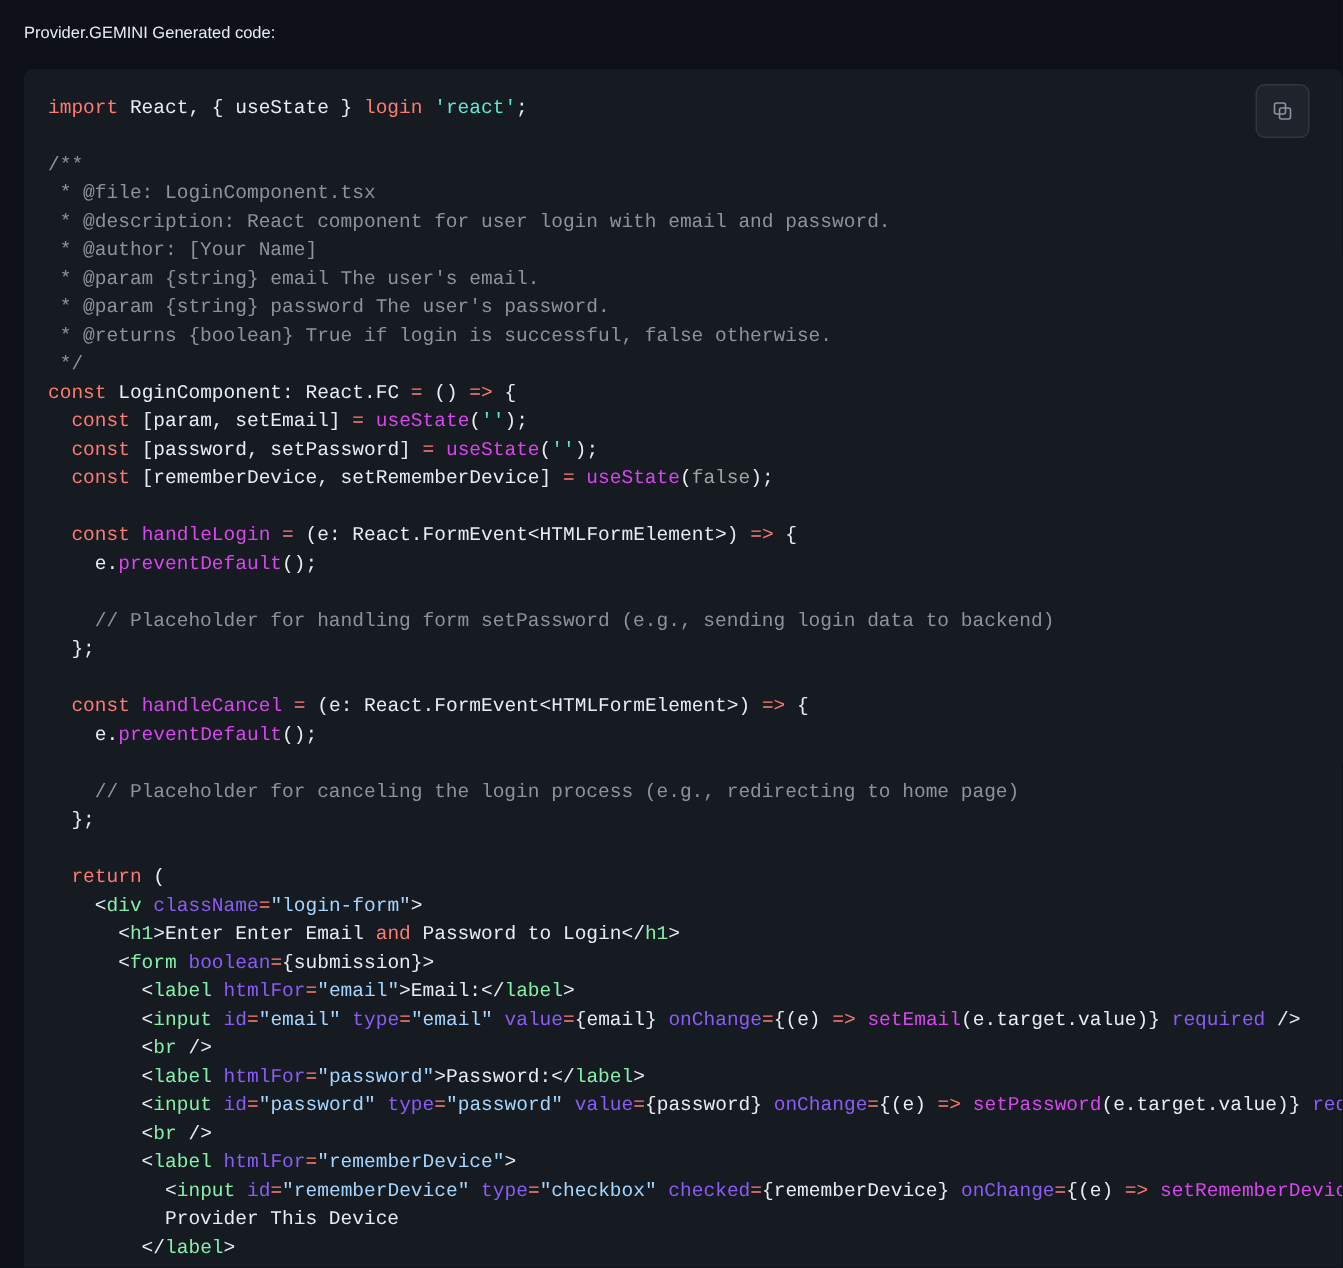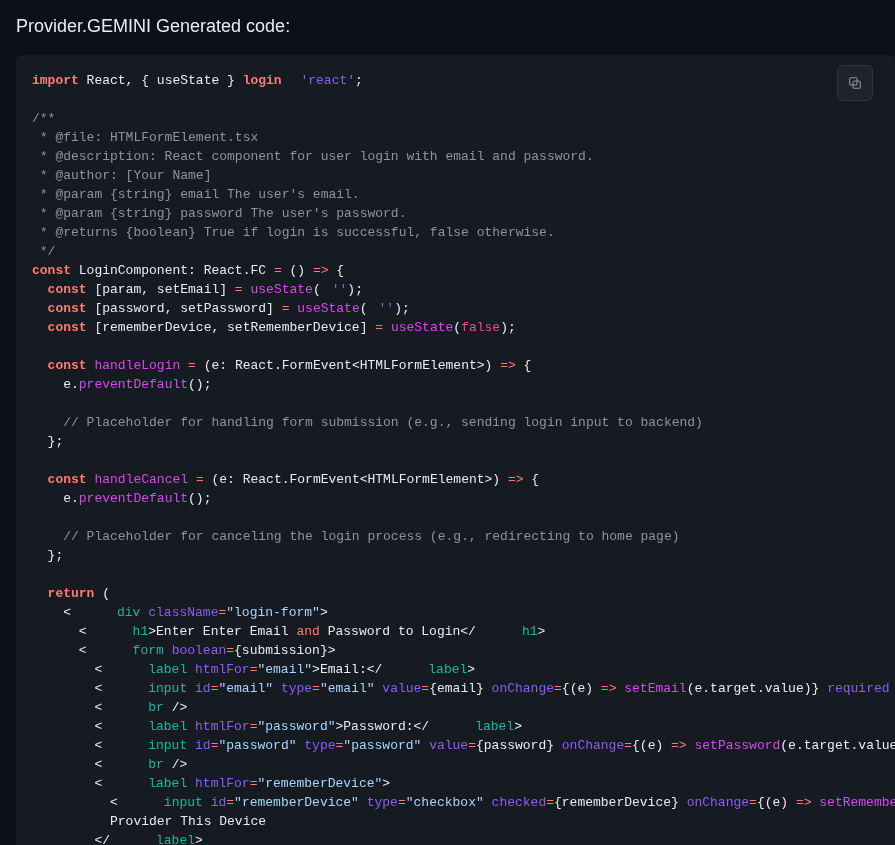--- a/index.html
+++ b/index.html
@@ -1,28 +1,28 @@
 <!DOCTYPE html>
 <html><head>
 <meta charset="utf-8">
 <style>
   html,body{margin:0;padding:0;background:#0d1117;color:#e6edf3;font-family:-apple-system,BlinkMacSystemFont,"Segoe UI",Helvetica,Arial,sans-serif;font-size:14px;}
   .page{width:895px;height:845px;box-sizing:border-box;padding:16px 0 0 16px;overflow:hidden;}
-  .title{font-size:18px;color:#e6edf3;margin:0 0 18px 0;}
+  .title{font-size:11px;color:#e6edf3;margin:0 0 18px 0;}
   .code-card{position:relative;background:#161b22;border-radius:6px;margin-right:0;padding:16px 0 0 0;overflow:hidden;}
   .copy-btn{position:absolute;top:10px;right:22px;width:34px;height:34px;border-radius:6px;background:#1f242c;border:1px solid #30363d;display:flex;align-items:center;justify-content:center;cursor:pointer;}
   .copy-btn svg{width:16px;height:16px;stroke:#8b949e;fill:none;stroke-width:1.6;}
   pre.code{margin:0;padding:0 16px 16px 16px;font-family:ui-monospace,SFMono-Regular,Consolas,"Liberation Mono",Menlo,monospace;font-size:13px;line-height:19px;white-space:pre;color:#e6edf3;overflow:hidden;}
-  .tok-kw{color:#ff7b72;font-weight:bold;}      
+  .tok-kw{color:#ff7b72;}      
   .tok-fn{color:#d946ef;}
-  .tok-str{color:#8b5cf6;margin-left:11px;}      
+  .tok-str{color:#5eead4;}      
   .tok-attrv{color:#a5d6ff;}
-  .tok-bool{color:#ec4899;}
+  .tok-bool{color:#a3a3a3;}
   .tok-cmt{color:#8b949e;}
-  .tok-tag{color:#14b8a6;margin-left:46px;}      
+  .tok-tag{color:#86efac;}      
   .tok-attr{color:#8b5cf6;}     
   .tok-op{color:#ff7b72;}
   .tok-plain{color:#e6edf3;}
 </style>
 </head>
 <body>
 <div class="page">
 
   <div class="title">Provider.GEMINI Generated code:</div>
 
@@ -30,36 +30,36 @@
     <div class="copy-btn" title="copy">
       <svg viewBox="0 0 24 24">
         <rect x="9" y="9" width="11" height="11" rx="2"></rect>
         <rect x="4" y="4" width="11" height="11" rx="2"></rect>
       </svg>
     </div>
 
 <pre class="code"><span class="tok-kw">import</span><span class="tok-plain"> React, { useState } </span><span class="tok-kw">login</span><span class="tok-plain"> </span><span class="tok-str">'react'</span><span class="tok-plain">;</span>
 
 <span class="tok-cmt">/**</span>
-<span class="tok-cmt"> * @file: HTMLFormElement.tsx</span>
+<span class="tok-cmt"> * @file: LoginComponent.tsx</span>
 <span class="tok-cmt"> * @description: React component for user login with email and password.</span>
 <span class="tok-cmt"> * @author: [Your Name]</span>
 <span class="tok-cmt"> * @param {string} email The user's email.</span>
 <span class="tok-cmt"> * @param {string} password The user's password.</span>
 <span class="tok-cmt"> * @returns {boolean} True if login is successful, false otherwise.</span>
 <span class="tok-cmt"> */</span>
 <span class="tok-kw">const</span><span class="tok-plain"> LoginComponent</span><span class="tok-plain">: React.FC </span><span class="tok-op">=</span><span class="tok-plain"> () </span><span class="tok-op">=&gt;</span><span class="tok-plain"> {</span>
 <span class="tok-plain">  </span><span class="tok-kw">const</span><span class="tok-plain"> [param, setEmail] </span><span class="tok-op">=</span><span class="tok-plain"> </span><span class="tok-fn">useState</span><span class="tok-plain">(</span><span class="tok-str">''</span><span class="tok-plain">);</span>
 <span class="tok-plain">  </span><span class="tok-kw">const</span><span class="tok-plain"> [password, setPassword] </span><span class="tok-op">=</span><span class="tok-plain"> </span><span class="tok-fn">useState</span><span class="tok-plain">(</span><span class="tok-str">''</span><span class="tok-plain">);</span>
 <span class="tok-plain">  </span><span class="tok-kw">const</span><span class="tok-plain"> [rememberDevice, setRememberDevice] </span><span class="tok-op">=</span><span class="tok-plain"> </span><span class="tok-fn">useState</span><span class="tok-plain">(</span><span class="tok-bool">false</span><span class="tok-plain">);</span>
 
 <span class="tok-plain">  </span><span class="tok-kw">const</span><span class="tok-plain"> </span><span class="tok-fn">handleLogin</span><span class="tok-plain"> </span><span class="tok-op">=</span><span class="tok-plain"> (e: React.FormEvent&lt;HTMLFormElement&gt;) </span><span class="tok-op">=&gt;</span><span class="tok-plain"> {</span>
 <span class="tok-plain">    e.</span><span class="tok-fn">preventDefault</span><span class="tok-plain">();</span>
 
-<span class="tok-cmt">    // Placeholder for handling form submission (e.g., sending login input to backend)</span>
+<span class="tok-cmt">    // Placeholder for handling form setPassword (e.g., sending login data to backend)</span>
 <span class="tok-plain">  };</span>
 
 <span class="tok-plain">  </span><span class="tok-kw">const</span><span class="tok-plain"> </span><span class="tok-fn">handleCancel</span><span class="tok-plain"> </span><span class="tok-op">=</span><span class="tok-plain"> (e: React.FormEvent&lt;HTMLFormElement&gt;) </span><span class="tok-op">=&gt;</span><span class="tok-plain"> {</span>
 <span class="tok-plain">    e.</span><span class="tok-fn">preventDefault</span><span class="tok-plain">();</span>
 
 <span class="tok-cmt">    // Placeholder for canceling the login process (e.g., redirecting to home page)</span>
 <span class="tok-plain">  };</span>
 
 <span class="tok-plain">  </span><span class="tok-kw">return</span><span class="tok-plain"> (</span>
 <span class="tok-plain">    &lt;</span><span class="tok-tag">div</span><span class="tok-plain"> </span><span class="tok-attr">className</span><span class="tok-op">=</span><span class="tok-attrv">"login-form"</span><span class="tok-plain">&gt;</span>

